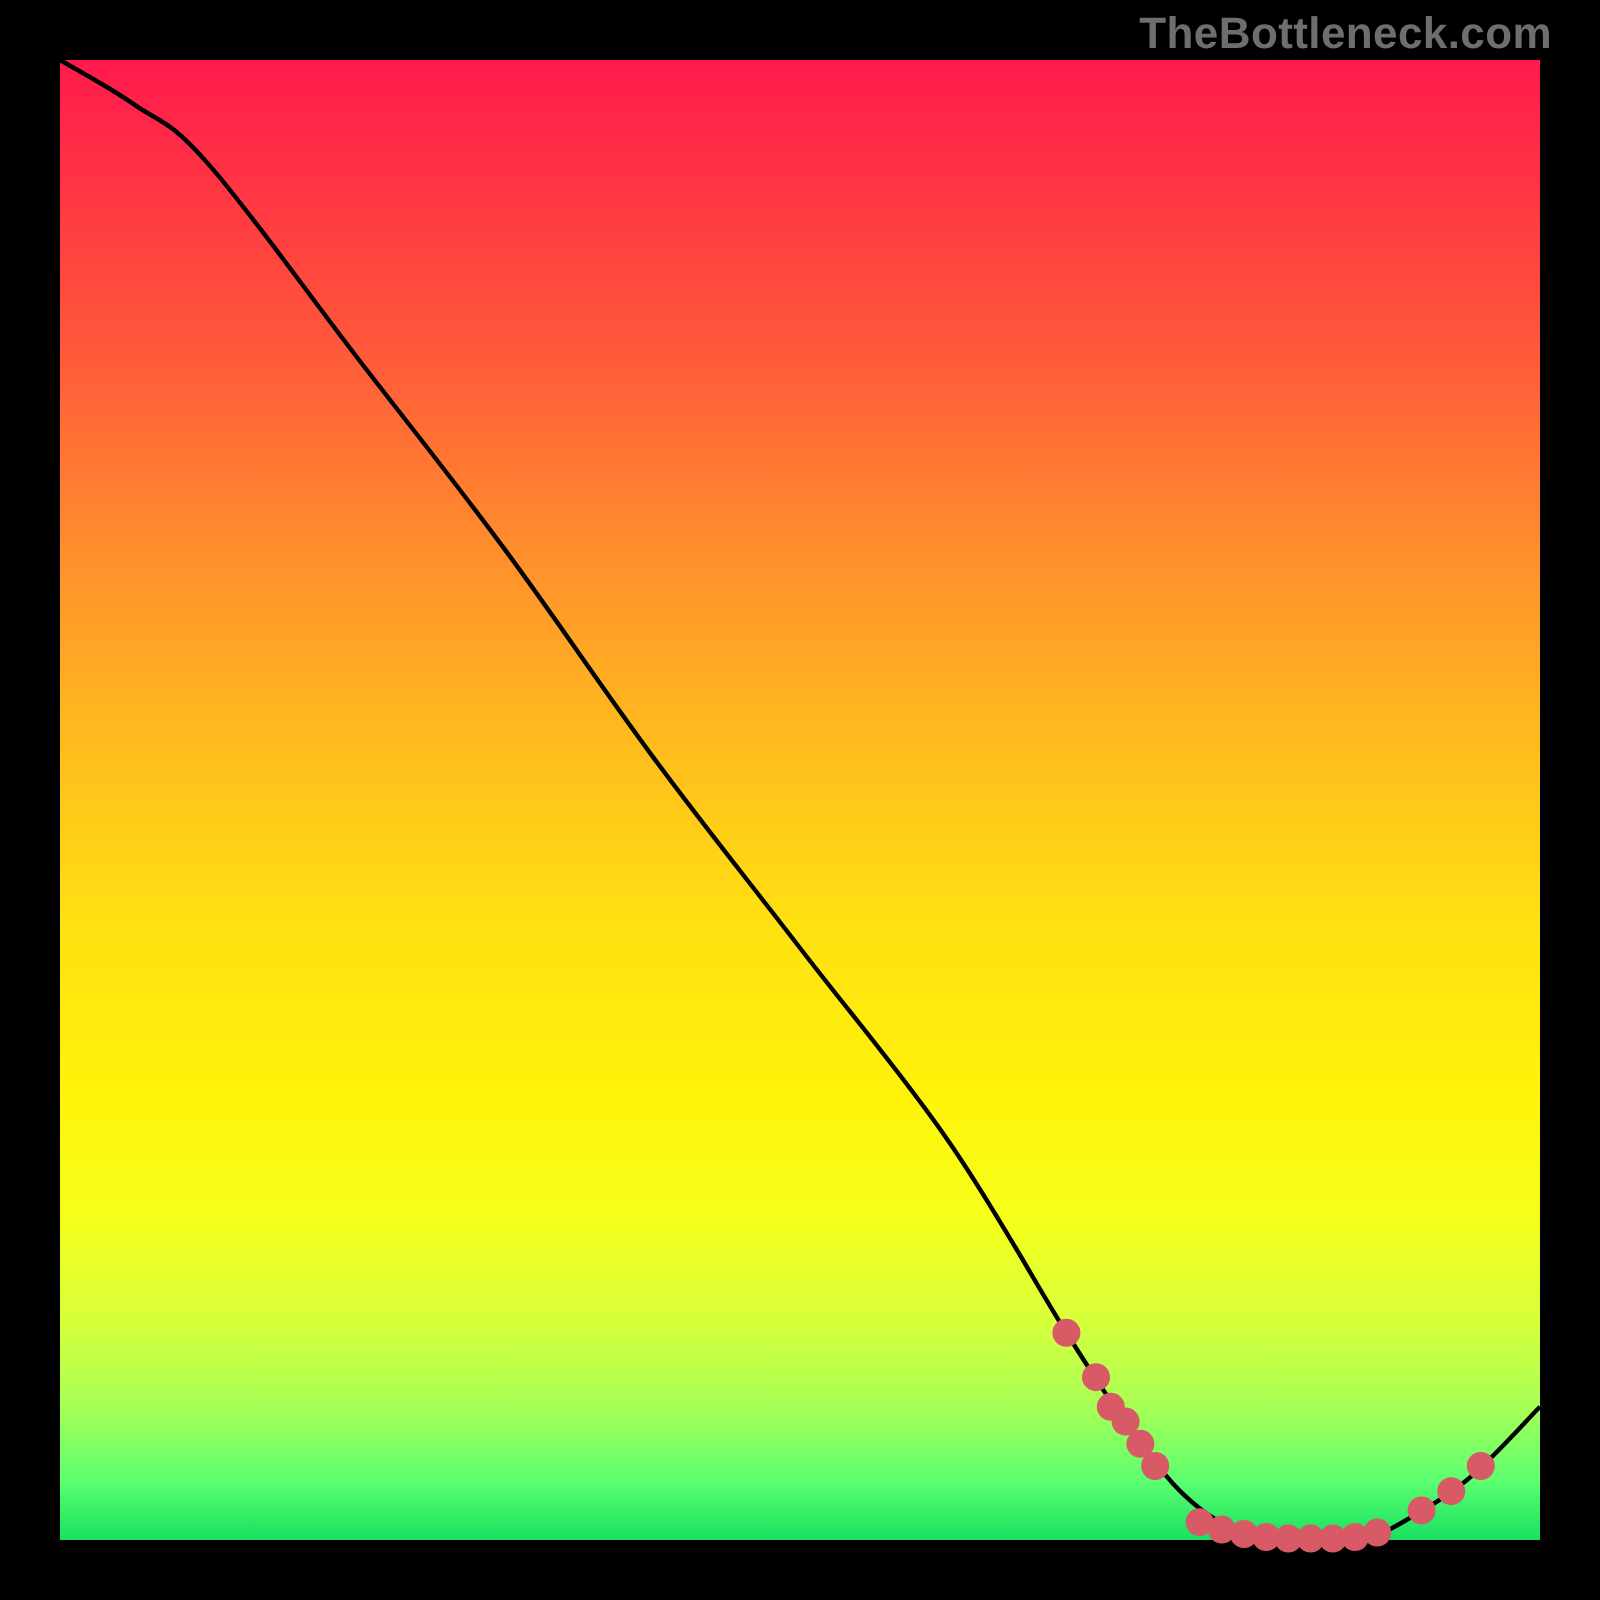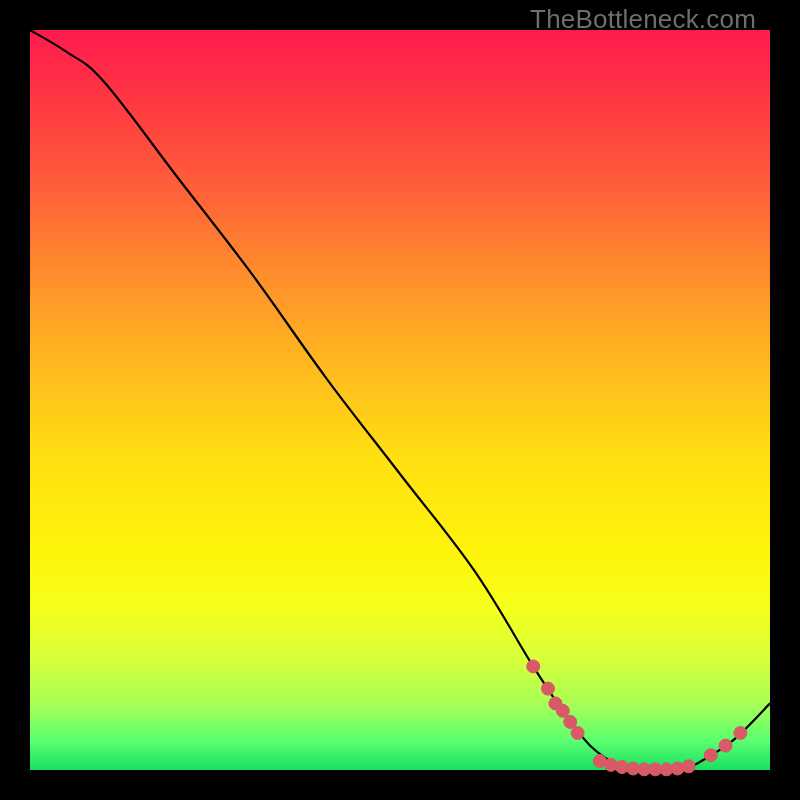--- a/index.html
+++ b/index.html
@@ -36,25 +36,26 @@
       #f6ff1a 78%,
       #d8ff3a 85%,
       #a8ff55 91%,
       #5cff70 96%,
       #18e060 100%
     );
   }
   .watermark {
     position: absolute;
     top: 4px;
-    right: 44px;
+    right: 24px;
     color: #6e6e6e;
-    font-size: 26px;
+    font-size: 22px;
     letter-spacing: 0.2px;
     user-select: none;
+    font-weight: bold;
   }
   svg.overlay {
     position: absolute;
     left: 0;
     top: 0;
     width: 740px;
     height: 740px;
     overflow: visible;
   }
   .curve {

